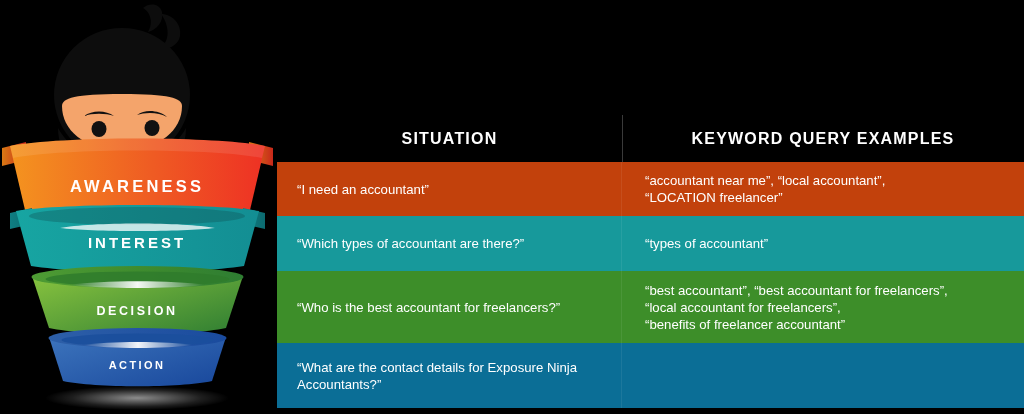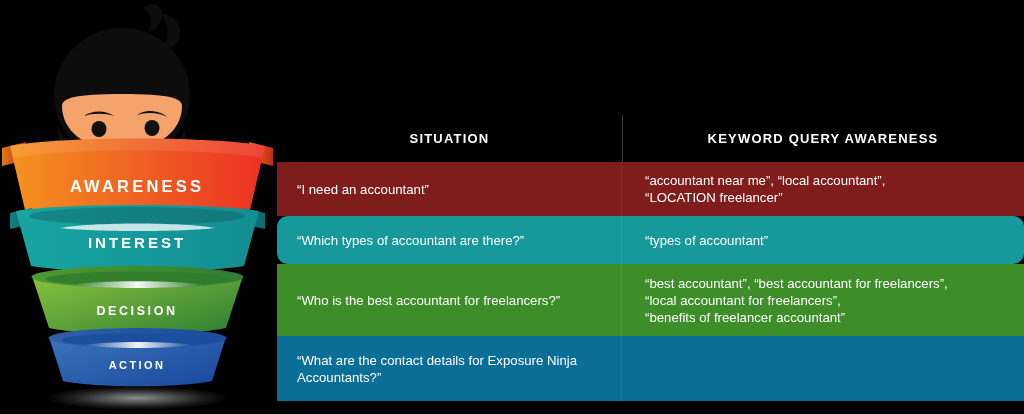--- a/index.html
+++ b/index.html
@@ -63,43 +63,43 @@
     position: relative;
   }
   #table-header .cell-situation,
   #table-header .cell-keyword {
     justify-content: center;
     padding-left: 0;
     padding-right: 0;
   }
   .hdr-text {
     color: #ffffff;
-    font-size: 13px;
+    font-size: 16px;
     font-weight: bold;
     letter-spacing: 1.2px;
     white-space: nowrap;
   }
   #header-divider {
     position: absolute;
     left: 345px;
     top: 0;
     width: 1px;
     height: 47px;
     background: #3a3a3a;
   }
 
   .body-text {
     color: #ffffff;
     font-size: 13.2px;
     line-height: 17px;
     font-weight: normal;
   }
 
-  #row-awareness  { height: 54px; background: #7f1d1d; }
-  #row-interest   { height: 48px; background: #17999B; border-radius: 11px; }
+  #row-awareness  { height: 54px; background: #c2410c; }
+  #row-interest   { height: 55px; background: #17999B; }
   #row-decision   { height: 72px; background: #3D8E29; }
   #row-action     { height: 65px; background: #0B6E96; }
 
   
   .trow .cell-situation { position: relative; }
   .trow:not(#table-header) .cell-situation::after {
     content: "";
     position: absolute;
     right: 0;
     top: 0;
@@ -213,21 +213,21 @@
   <ellipse cx="137" cy="398" rx="92" ry="12" fill="url(#shadowGrad)"></ellipse>
 </svg>
 
 <div id="query-table">
 
   <div class="trow" id="table-header">
     <div class="cell-situation">
       <span class="hdr-text">SITUATION</span>
     </div>
     <div class="cell-keyword">
-      <span class="hdr-text">KEYWORD QUERY AWARENESS</span>
+      <span class="hdr-text">KEYWORD QUERY EXAMPLES</span>
     </div>
     <div id="header-divider"></div>
   </div>
 
   <div class="trow" id="row-awareness">
     <div class="cell-situation">
       <span class="body-text">“I need an accountant”</span>
     </div>
     <div class="cell-keyword">
       <div class="body-text">

